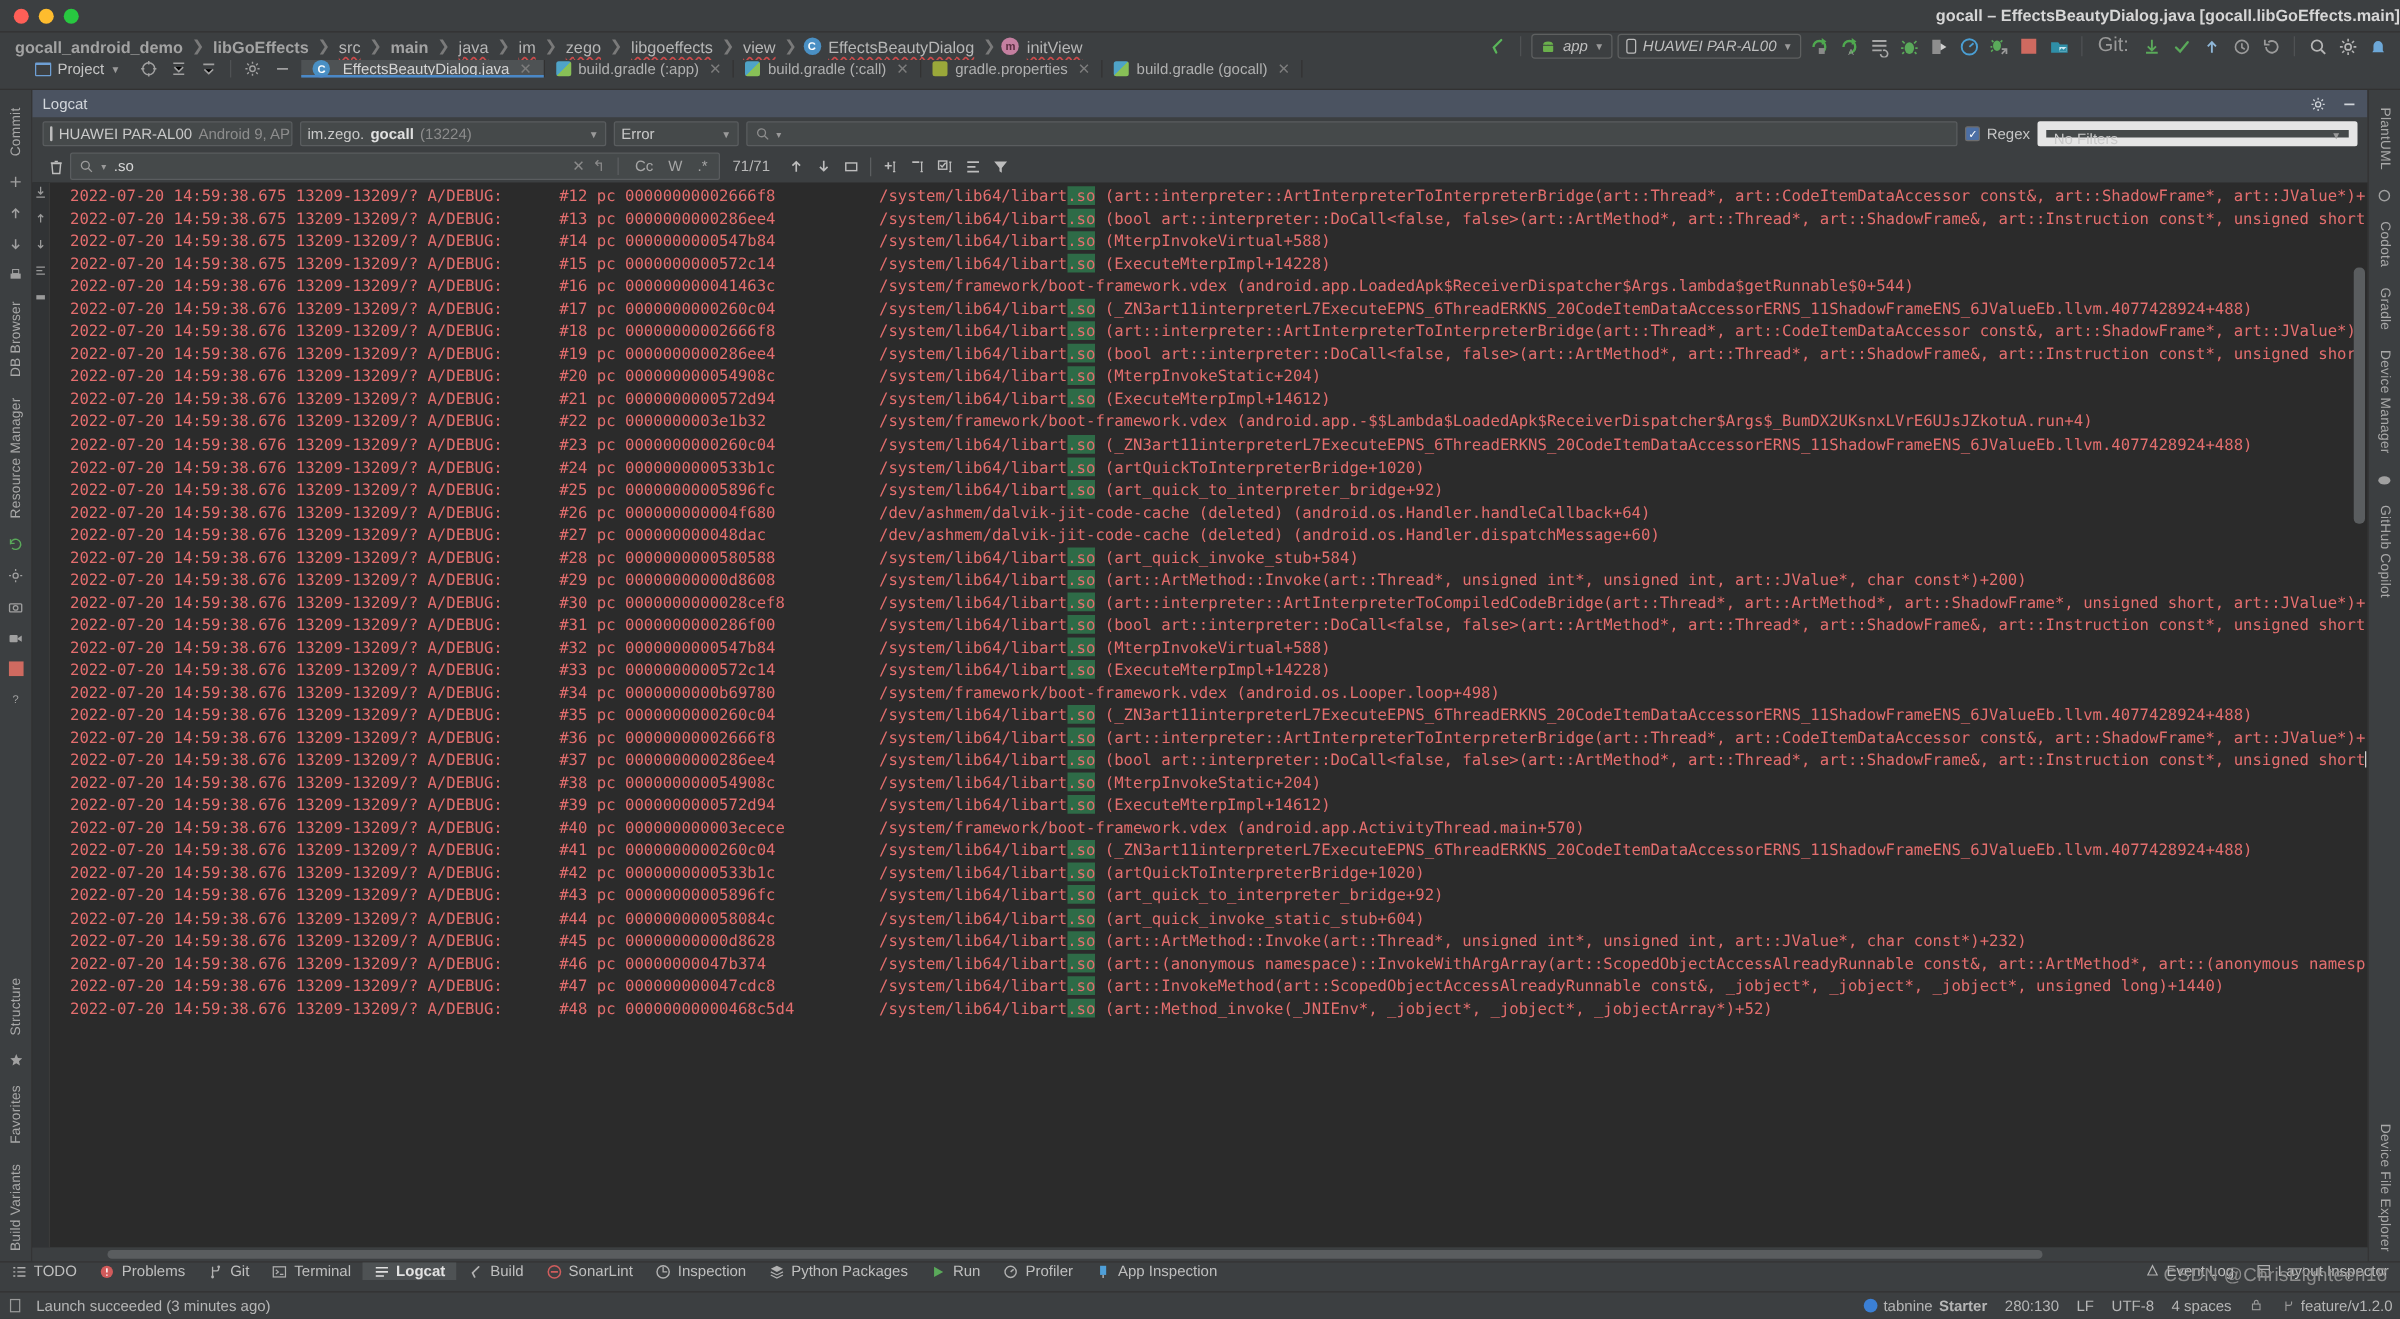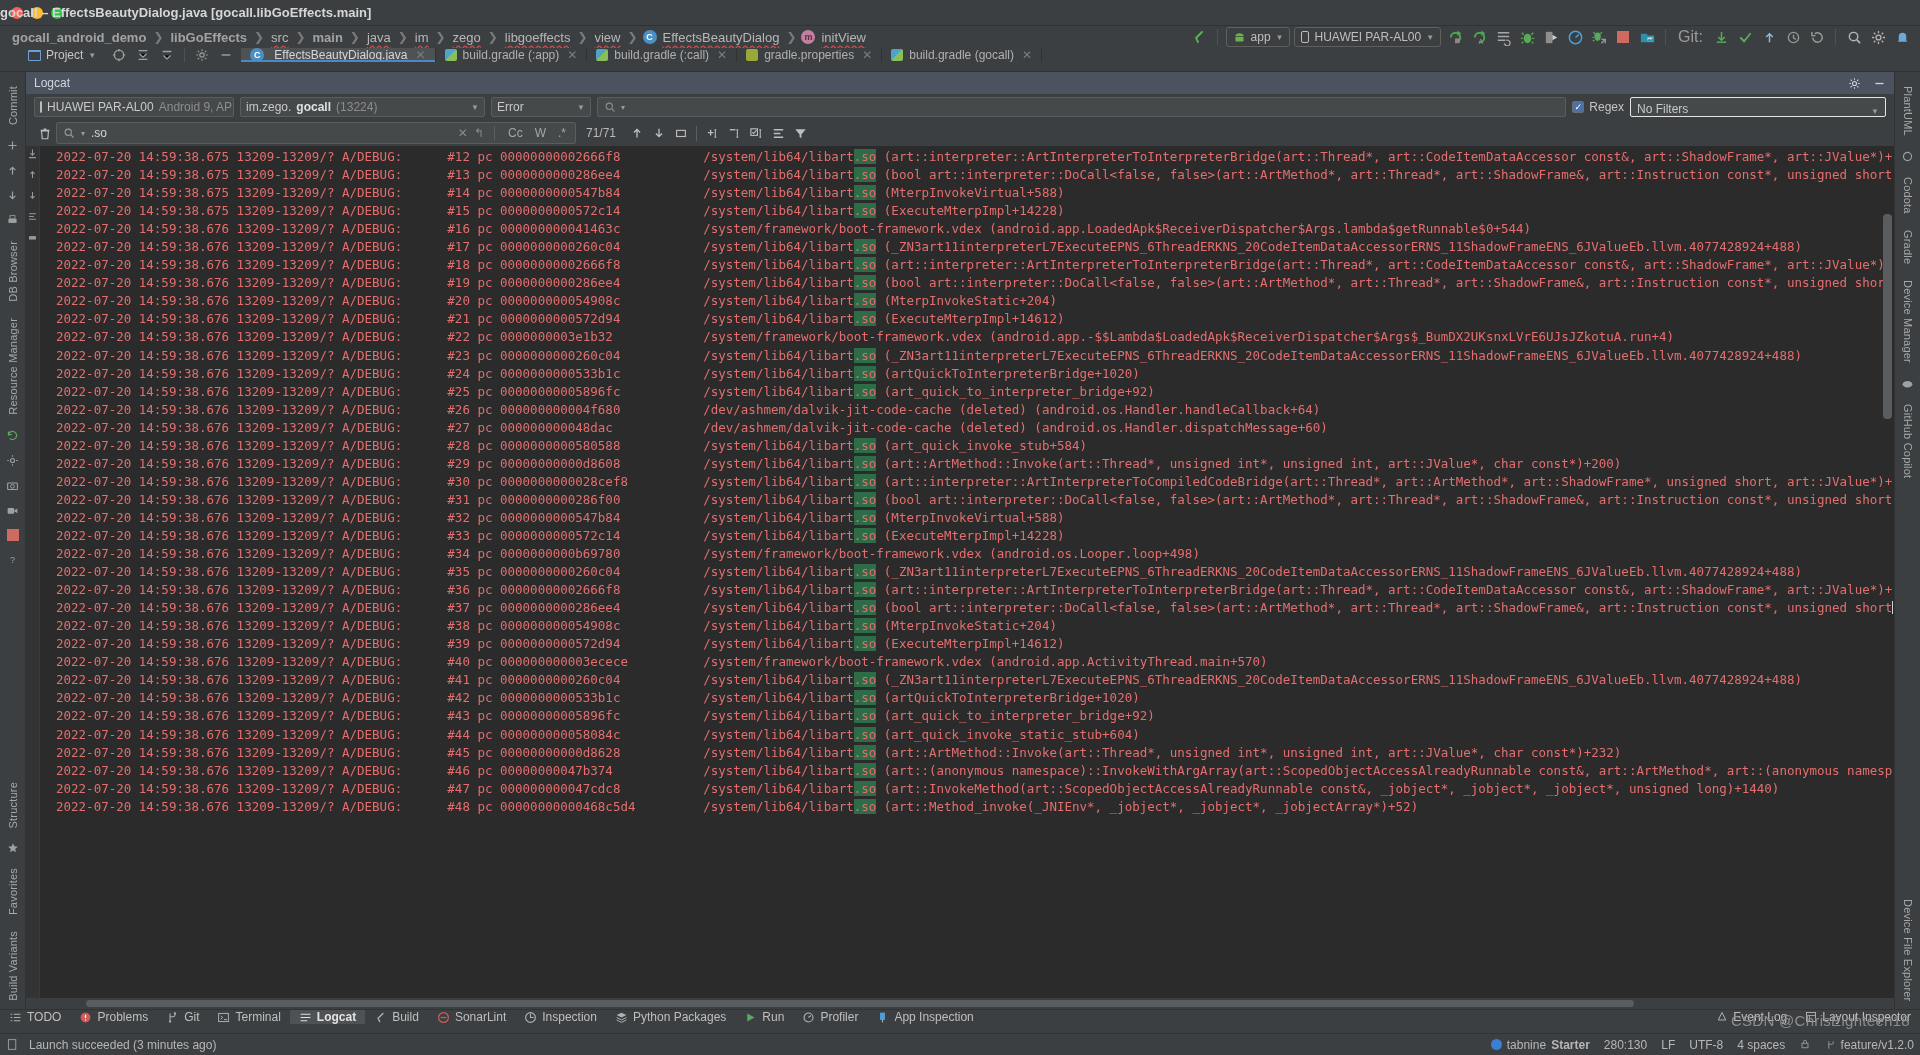--- a/index.html
+++ b/index.html
@@ -15,21 +15,21 @@
   
   .titlebar {
     height:26px; background:#3c3f41; position:relative;
     display:flex; align-items:center; flex:0 0 26px;
     border-bottom:1px solid #323232;
   }
   .traffic { display:flex; gap:8px; padding-left:11px; align-items:center; }
   .dot { width:12px; height:12px; border-radius:50%; }
   .dot.r{background:#ff5f57;} .dot.y{background:#febc2e;} .dot.g{background:#28c840;}
   .win-title {
-    position:absolute; left:0; right:0; text-align:left;
+    position:absolute; left:0; right:0; text-align:right;
     font-size:13px; font-weight:bold; color:#d6d6d6;
     pointer-events:none;
   }
 
   
   .navbar {
     height:22px; flex:0 0 22px; display:flex; align-items:center;
     background:#3c3f41; padding-left:10px; gap:0px; font-size:13px;
   }
   .crumb { color:#a9b7c6; padding:0 2px; white-space:nowrap; }
@@ -50,21 +50,21 @@
     vertical-align:-2px;
   }
   .nav-right { margin-left:auto; display:flex; align-items:center; gap:4px; padding-right:8px; }
   .tb-btn {
     display:inline-flex; align-items:center; justify-content:center;
     height:20px; min-width:20px; border-radius:3px; color:#bfbfbf;
   }
   .cfg-pill {
     display:inline-flex; align-items:center; gap:5px; height:20px;
     border:1px solid #5e6060; border-radius:3px; padding:0 6px;
-    font-size:12px; color:#c8c8c8; background:#3c3f41;
+    font-size:12px; color:#c8c8c8; background:#3c3f41;font-style:italic;
   }
   .cfg-pill .cv { color:#bfbfbf; }
   .arrow-dn { font-size:8px; color:#9a9a9a; }
   .git-label { color:#9a9a9a; font-size:16px; padding:0 4px; }
   .divider-v { width:1px; height:16px; background:#4f5254; margin:0 4px; }
 
   
   .tabsrow {
     height:24px; flex:0 0 24px; display:flex; align-items:flex-start;
     background:#3c3f41; border-bottom:1px solid #323232;
@@ -132,22 +132,22 @@
   .phone-ic:after{content:"";position:absolute;left:1px;right:1px;top:1.5px;bottom:2.5px;background:#3c3f41;}
   .search-box {
     flex:1 1 auto; height:20px; border:1px solid #5a5d5f; border-radius:2px;
     background:#45494a; display:flex; align-items:center; padding:0 6px; gap:5px;
     min-width:0;
   }
   .regex-wrap { display:flex; align-items:center; gap:5px; font-size:12px; color:#c5c5c5; }
   .chk { width:12px; height:12px; border:1px solid #6d6d6d; background:#4c6fa5; border-radius:2px;
          display:inline-flex; align-items:center; justify-content:center; color:#fff; font-size:9px; }
   .nofilters {
-    width:256px; height:20px; border:1px solid #e5e5e5; border-radius:2px;
-    background:#45494a; display:flex; align-items:flex-end; padding:0 6px;
+    width:256px; height:20px; border:7px solid #e5e5e5; border-radius:2px;
+    background:#45494a; display:flex; align-items:flex-start; padding:0 6px;
     font-size:12px; color:#c9c9c9;
   }
 
   
   .lc-findrow {
     height:26px; flex:0 0 26px; display:flex; align-items:center;
     gap:0px; padding:0 8px; background:#3c3f41;
   }
   .find-field {
     width:520px; height:22px; background:#45494a; border:1px solid #5a5d5f;

